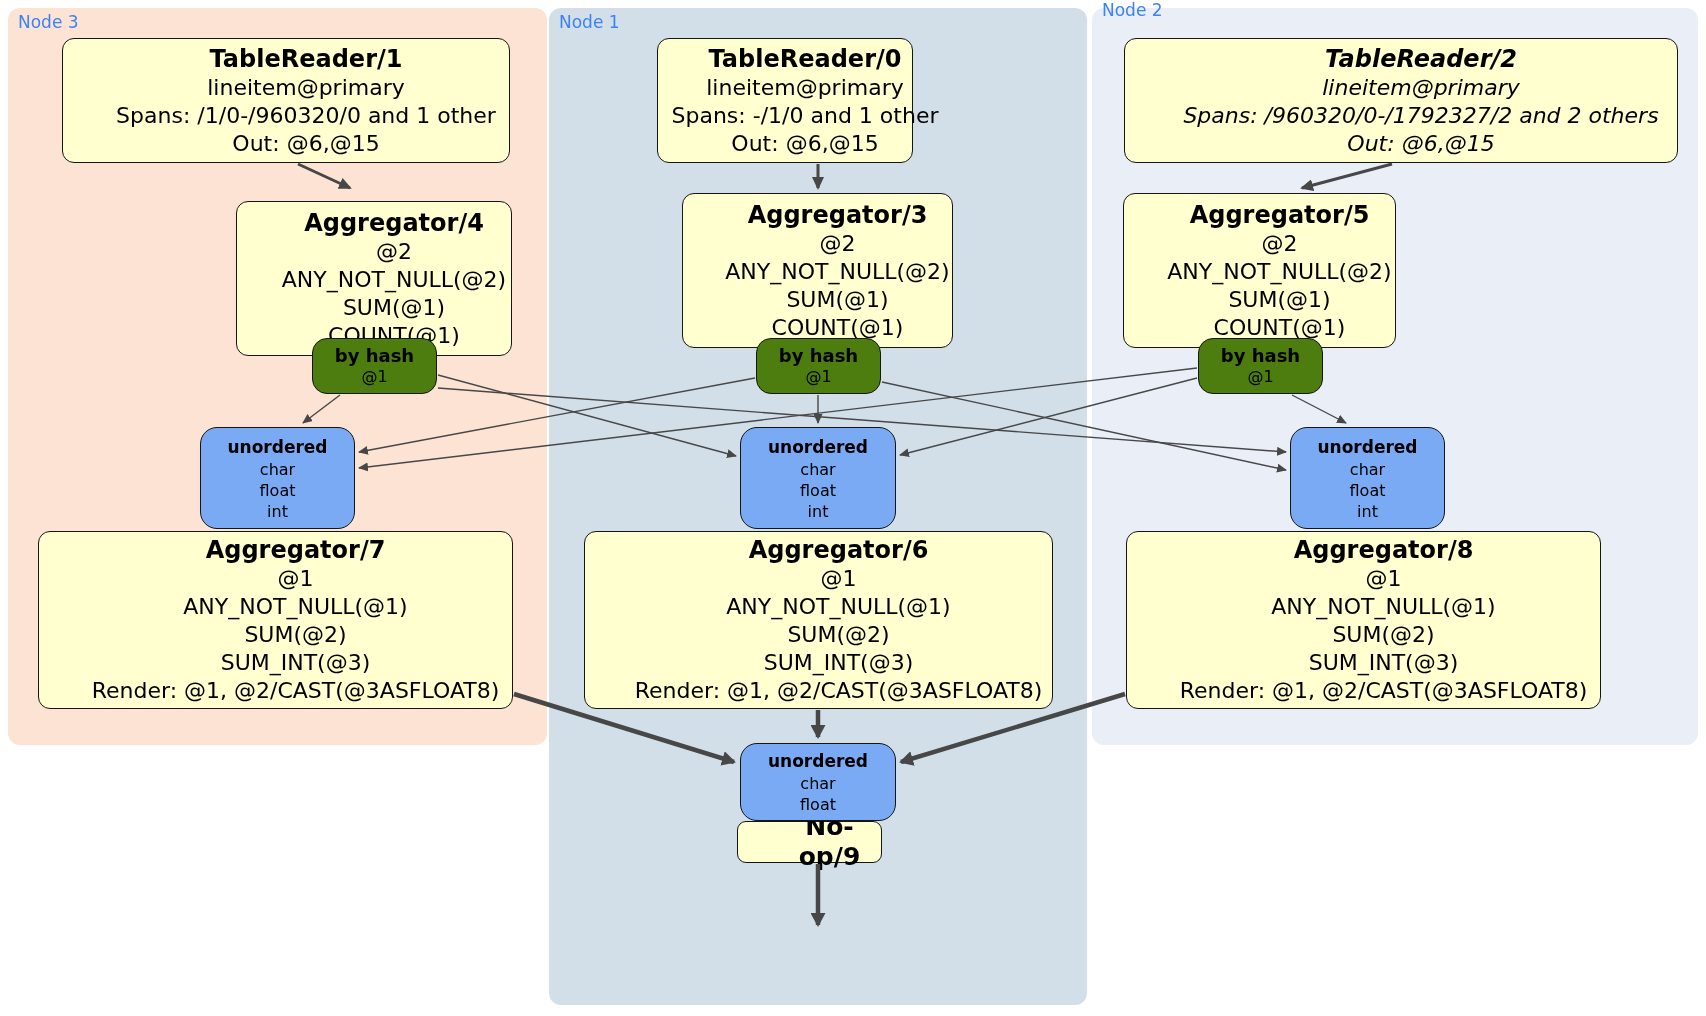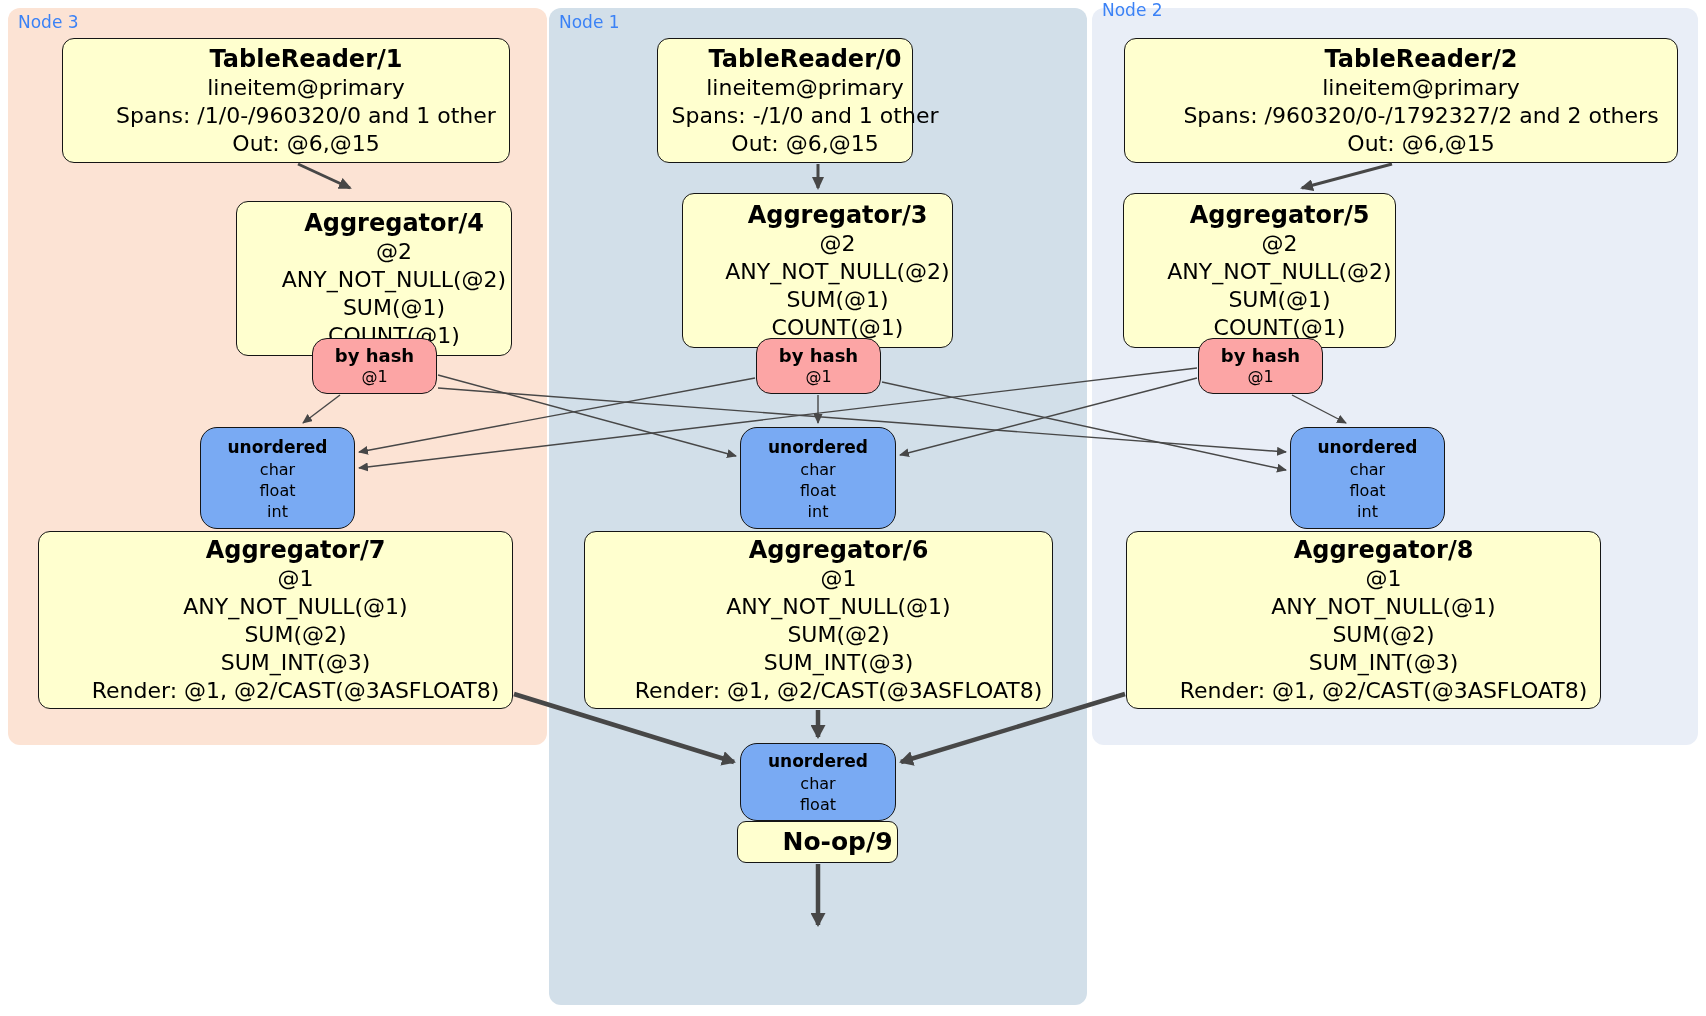--- a/index.html
+++ b/index.html
@@ -1,21 +1,21 @@
 <!DOCTYPE html>
 <html><head>
 <meta charset="utf-8">
 <style>
   html,body{margin:0;padding:0;background:#ffffff;}
   #canvas{position:relative;width:1706px;height:1016px;font-family:"DejaVu Sans","Liberation Sans",sans-serif;color:#000;overflow:hidden;background:#ffffff;}
   .panel{position:absolute;border-radius:12px;}
   .panel-label{position:absolute;font-size:17px;color:#3b82f6;z-index:2;}
   .box{position:absolute;box-sizing:border-box;border:1.6px solid #151515;display:flex;flex-direction:column;justify-content:center;align-items:center;text-align:center;z-index:3;}
   .yellow{background:#ffffcf;border-radius:12px;padding-left:40px;}
-  .orange{background:#fca5a5;border-radius:15px;z-index:4;}
+  .orange{background:#4d7c0f;border-radius:15px;z-index:4;}
   .blue{background:#79aaf3;border-radius:17px;z-index:4;}
   .bt{font-weight:bold;font-size:24px;line-height:30px;white-space:nowrap;}
   .bl{font-size:22px;line-height:28px;white-space:nowrap;}
   .rt{font-weight:bold;font-size:18px;line-height:22px;}
   .rl{font-size:16px;line-height:20px;}
   .st{font-weight:bold;font-size:17px;line-height:24px;}
   .sl{font-size:16px;line-height:21px;}
   .nt{font-weight:bold;font-size:25px;line-height:30px;}
   #edges{position:absolute;left:0;top:0;z-index:6;pointer-events:none;}
   .eth{stroke:#474747;stroke-width:1.4;}
@@ -40,21 +40,21 @@
     <div class="bl">lineitem@primary</div>
     <div class="bl">Spans: /1/0-/960320/0 and 1 other</div>
     <div class="bl">Out: @6,@15</div>
   </div>
   <div class="box yellow" style="left:657px;top:38px;width:256px;height:125px;">
     <div class="bt">TableReader/0</div>
     <div class="bl">lineitem@primary</div>
     <div class="bl">Spans: -/1/0 and 1 other</div>
     <div class="bl">Out: @6,@15</div>
   </div>
-  <div class="box yellow" style="left:1124px;top:38px;width:554px;height:125px;">
+  <div class="box yellow" style="left:1124px;top:38px;width:554px;height:125px;font-style:italic;">
     <div class="bt">TableReader/2</div>
     <div class="bl">lineitem@primary</div>
     <div class="bl">Spans: /960320/0-/1792327/2 and 2 others</div>
     <div class="bl">Out: @6,@15</div>
   </div>
 
   <div class="box yellow" style="left:236px;top:201px;width:276px;height:155px;">
     <div class="bt">Aggregator/4</div>
     <div class="bl">@2</div>
     <div class="bl">ANY_NOT_NULL(@2)</div>
@@ -131,21 +131,21 @@
     <div class="bl">SUM(@2)</div>
     <div class="bl">SUM_INT(@3)</div>
     <div class="bl">Render: @1, @2/CAST(@3ASFLOAT8)</div>
   </div>
 
   <div class="box blue" style="left:740px;top:743px;width:156px;height:78px;">
     <div class="st">unordered</div>
     <div class="sl">char</div>
     <div class="sl">float</div>
   </div>
-  <div class="box yellow" style="left:737px;top:821px;width:161px;height:42px;border-radius:9px;">
+  <div class="box yellow" style="left:737px;top:821px;width:145px;height:42px;border-radius:9px;">
     <div class="nt">No-op/9</div>
   </div>
 
   <svg id="edges" width="1706" height="1016" viewBox="0 0 1706 1016">
     <defs>
       <marker id="ah-s" markerUnits="userSpaceOnUse" markerWidth="11" markerHeight="9" refX="9" refY="4.5" orient="auto">
         <path d="M0,0 L10,4.5 L0,9 z" fill="#474747"></path>
       </marker>
       <marker id="ah-m" markerUnits="userSpaceOnUse" markerWidth="14" markerHeight="12" refX="11" refY="6" orient="auto">
         <path d="M0,0 L13,6 L0,12 z" fill="#474747"></path>

